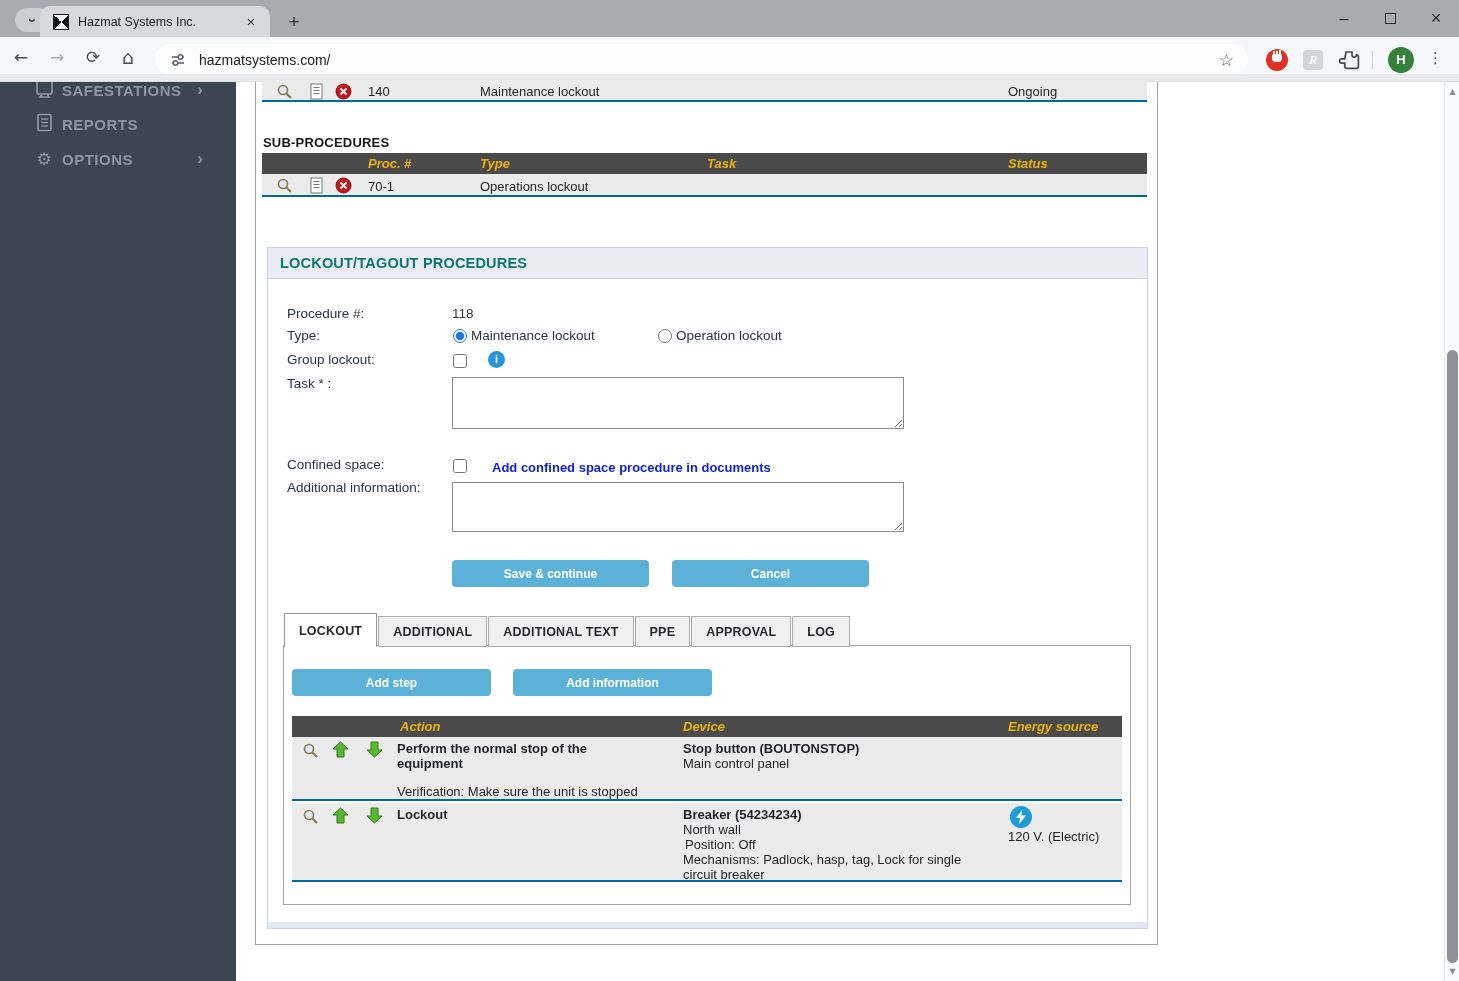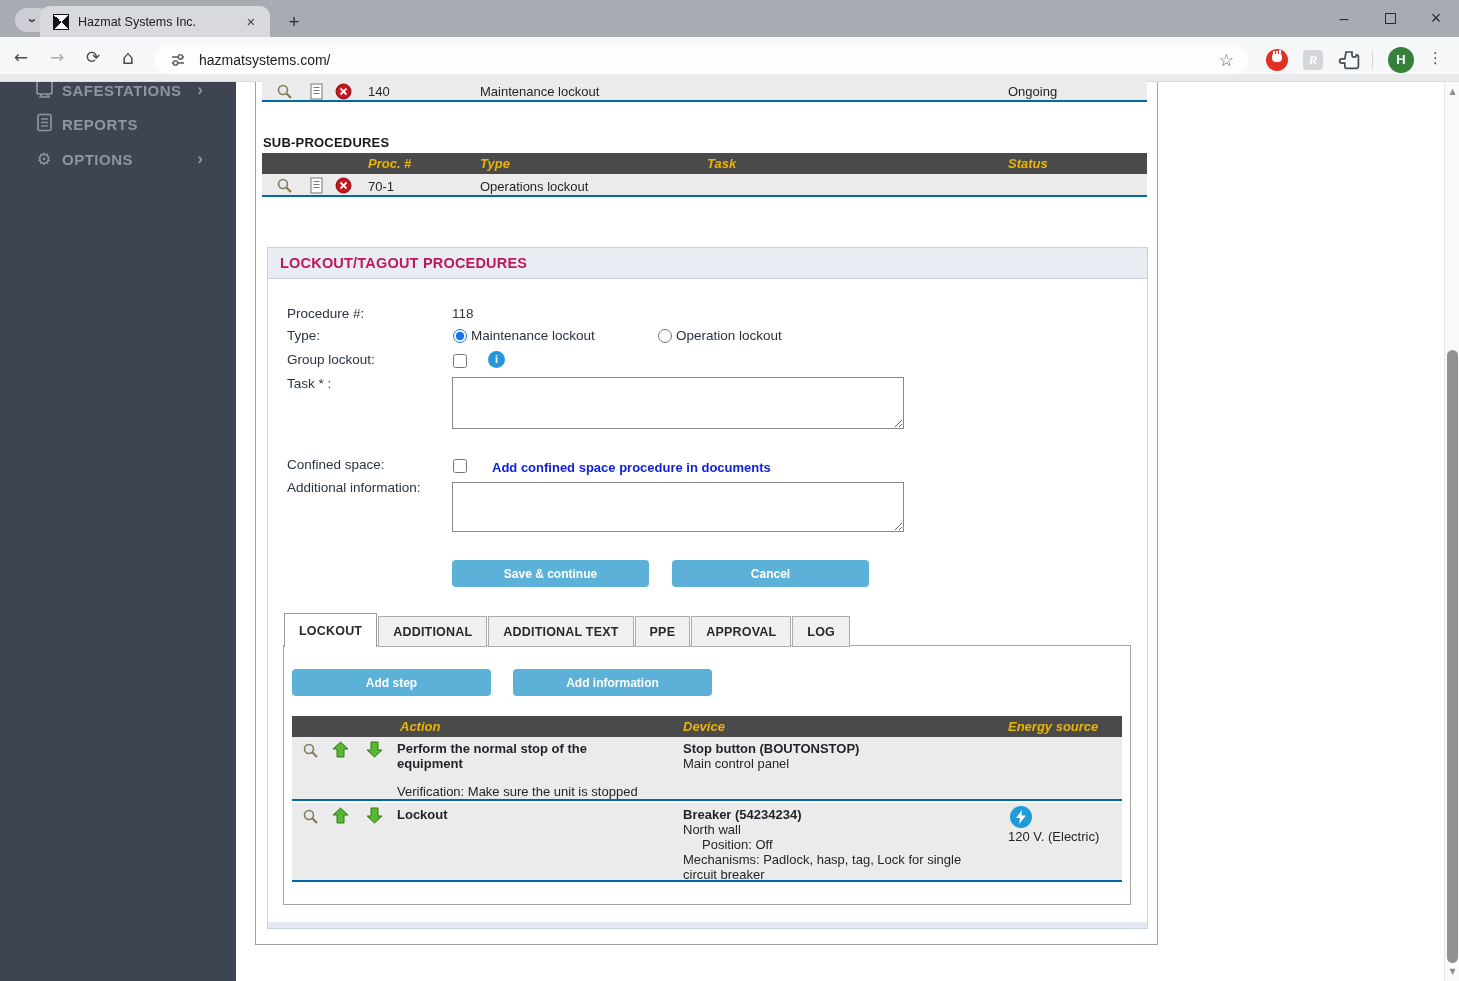--- a/index.html
+++ b/index.html
@@ -60,21 +60,21 @@
   .dark-head span { position:absolute; color:#eab308; font-weight:bold; font-size:13px; white-space:nowrap;font-style:italic; }
 
   .section-title { font-size:13px; font-weight:bold; color:#17171a; letter-spacing:0.2px; }
 
   
   .ic { position:absolute; width:17px; height:17px; cursor:pointer; }
 
   
   .panel { left:267px; top:247px; width:881px; height:682px; border:1px solid #c9d2de; background:#fff; }
   .panel-head { height:31px; background:#e9ecf2; border-bottom:1px solid #c9d2de; display:flex; align-items:center; padding-left:12px; }
-  .panel-head span { font-size:14.5px; font-weight:bold; color:#be185d; letter-spacing:0.2px; }
+  .panel-head span { font-size:14.5px; font-weight:bold; color:#0f766e; letter-spacing:0.2px; }
   .panel-bottom { position:absolute; left:0; bottom:0; width:100%; height:6px; background:#e3e9f2; }
 
   .flabel { position:absolute; font-size:13.5px; color:#2b3340; white-space:nowrap; }
   .fvalue { position:absolute; font-size:13.5px; color:#33363c; white-space:nowrap; }
   .opt-label { font-size:13.5px; color:#2b3340; margin-left:4px; }
   input[type="radio"], input[type="checkbox"] { width:14px; height:14px; accent-color:#1a73e8; cursor:pointer; }
   .radio-wrap { position:absolute; display:flex; align-items:center; }
   textarea { position:absolute; border:1px solid #8a8a8a; background:#fff; resize:both; font-family:"Liberation Sans", sans-serif; font-size:13px; }
   .info-ic { position:absolute; width:17px; height:17px; border-radius:50%; background:#2596d8; color:#fff; font-size:11px; font-weight:bold; text-align:center; line-height:17px; cursor:pointer; }
   .blue-link { position:absolute; font-size:13px; font-weight:bold; color:#1022d8; cursor:pointer; white-space:nowrap; }
@@ -308,21 +308,21 @@
       </svg>
     <svg class="ic" style="left:40px;top:4px;" viewBox="0 0 17 17">
         <path d="M8.5 1 L16 8 H12 V16 H5 V8 H1 Z" fill="#58b832" stroke="#2f7d12" stroke-width="1"></path>
       </svg>
     <svg class="ic" style="left:74px;top:4px;" viewBox="0 0 17 17">
         <path d="M8.5 16 L1 9 H5 V1 H12 V9 H16 Z" fill="#58b832" stroke="#2f7d12" stroke-width="1"></path>
       </svg>
     <span class="step-title" style="left:105px;top:4px;">Lockout</span>
     <span class="step-title" style="left:391px;top:4px;width:300px;">Breaker (54234234)</span>
     <span class="dev-line" style="left:391px;top:19px;">North wall</span>
-    <span class="dev-line" style="left:410px;top:34px;">Position: Off</span>
+    <span class="dev-line" style="left:393px;top:34px;">Position: Off</span>
     <span class="dev-line" style="left:391px;top:49px;width:295px;">Mechanisms: Padlock, hasp, tag, Lock for single circuit breaker</span>
     <div class="energy-ic" style="left:718px;top:3px;">
       <svg width="12" height="14" viewBox="0 0 12 14">
           <path d="M7 0 L1 8 H5 L4 14 L11 5.5 H6.5 Z" fill="#fff"></path>
         </svg>
     </div>
     <span class="dev-line" style="left:716px;top:26px;white-space:nowrap;">120 V. (Electric)</span>
   </div>
 
 </div>

